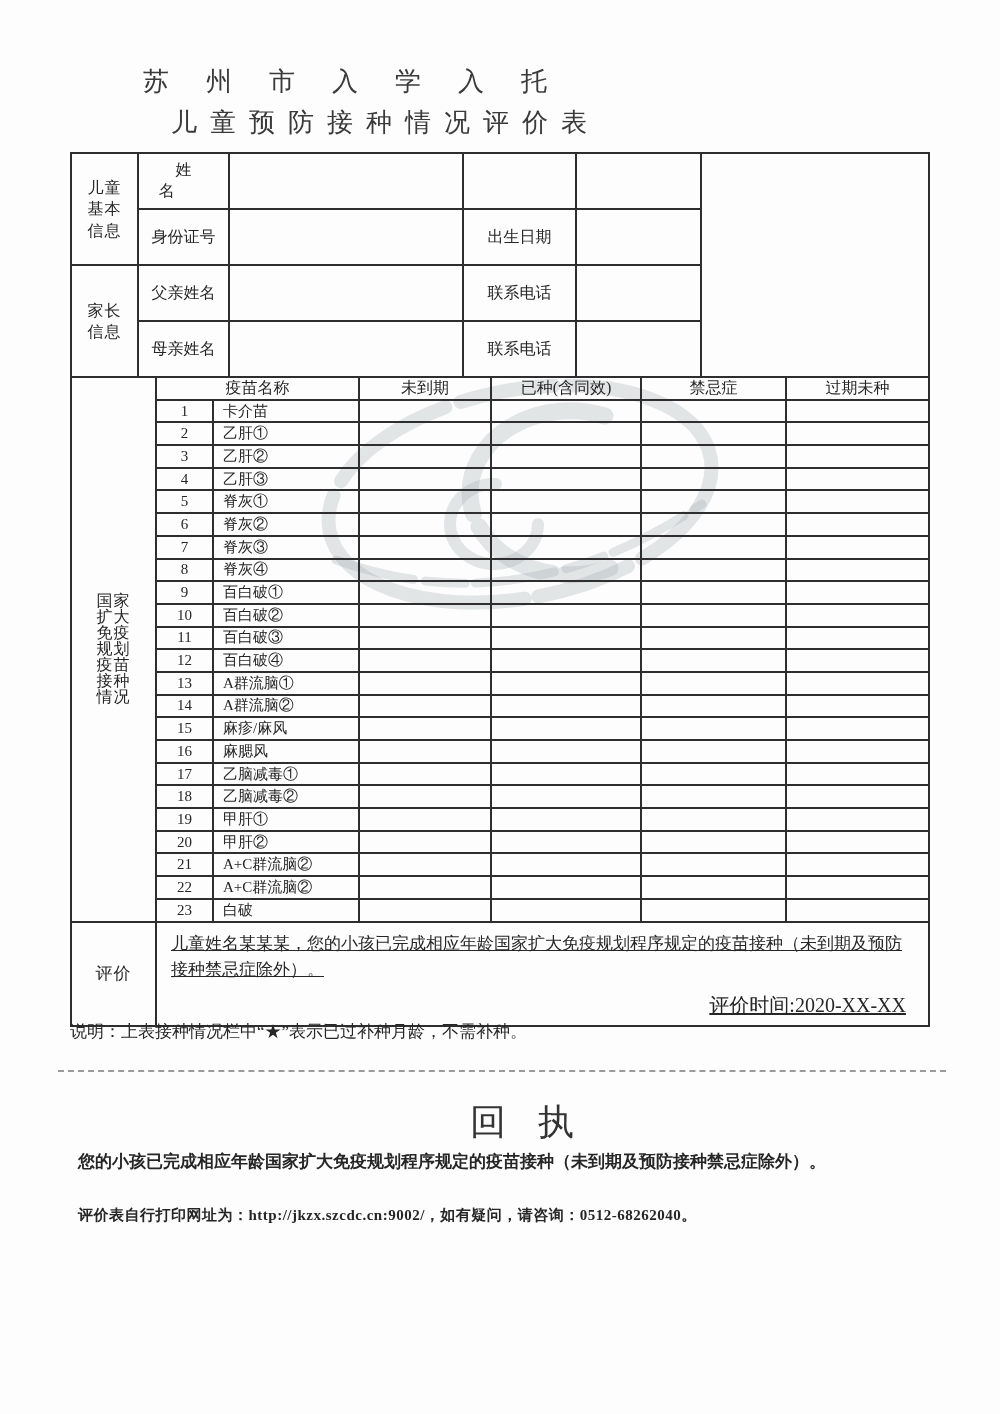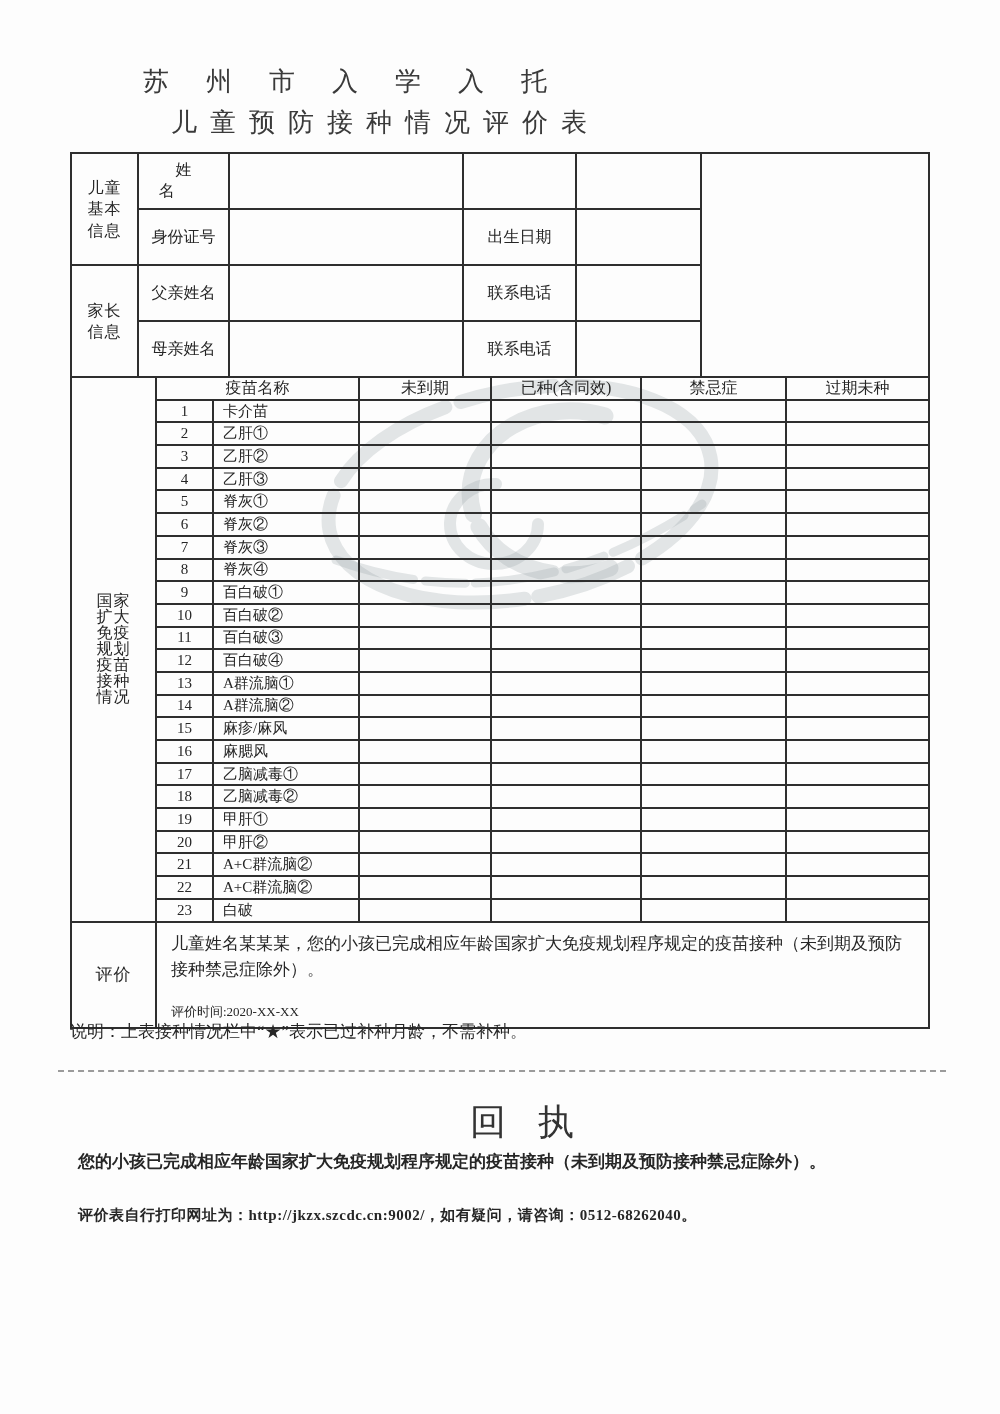--- a/index.html
+++ b/index.html
@@ -37,23 +37,23 @@
   .t-info tr { height:56px; }
 
   .t-vac .hrow td { height:22px; text-align:center; font-size:16px; padding:0; line-height:1; }
   .t-vac tr { height:22.7px; }
   .c-num  { text-align:center; font-size:15px; padding:0; line-height:1; }
   .c-name { text-align:left; font-size:15px; padding:0 0 0 9px; line-height:1; white-space:nowrap; }
   .c-blank{ padding:0; }
 
   .t-eval tr { height:86px; }
   .ev-label { text-align:center; font-size:17px; letter-spacing:1px; }
-  .ev-cell  { padding:8px 16px 6px 14px; vertical-align:top; }
+  .ev-cell  { padding:8px 16px 6px 14px; vertical-align:top;text-decoration:underline; }
   .ev-text  { font-size:17px; line-height:1.55; }
-  .ev-time  { font-size:13px; padding-right:6px; margin-top:20px; }
+  .ev-time  { font-size:20px; text-align:right; padding-right:6px; margin-top:9px; }
 
   
   .note { position:absolute; left:70px; top:1020px; font-size:17px; z-index:1; }
   .dashline {
     position:absolute; left:58px; top:1070px; width:888px; height:0;
     border-top:2px dashed #9b9b9b; z-index:1;
   }
   .receipt-title {
     position:absolute; left:0; top:1098px; width:1000px;
     text-align:center; font-size:36px; letter-spacing:32px; text-indent:32px;

